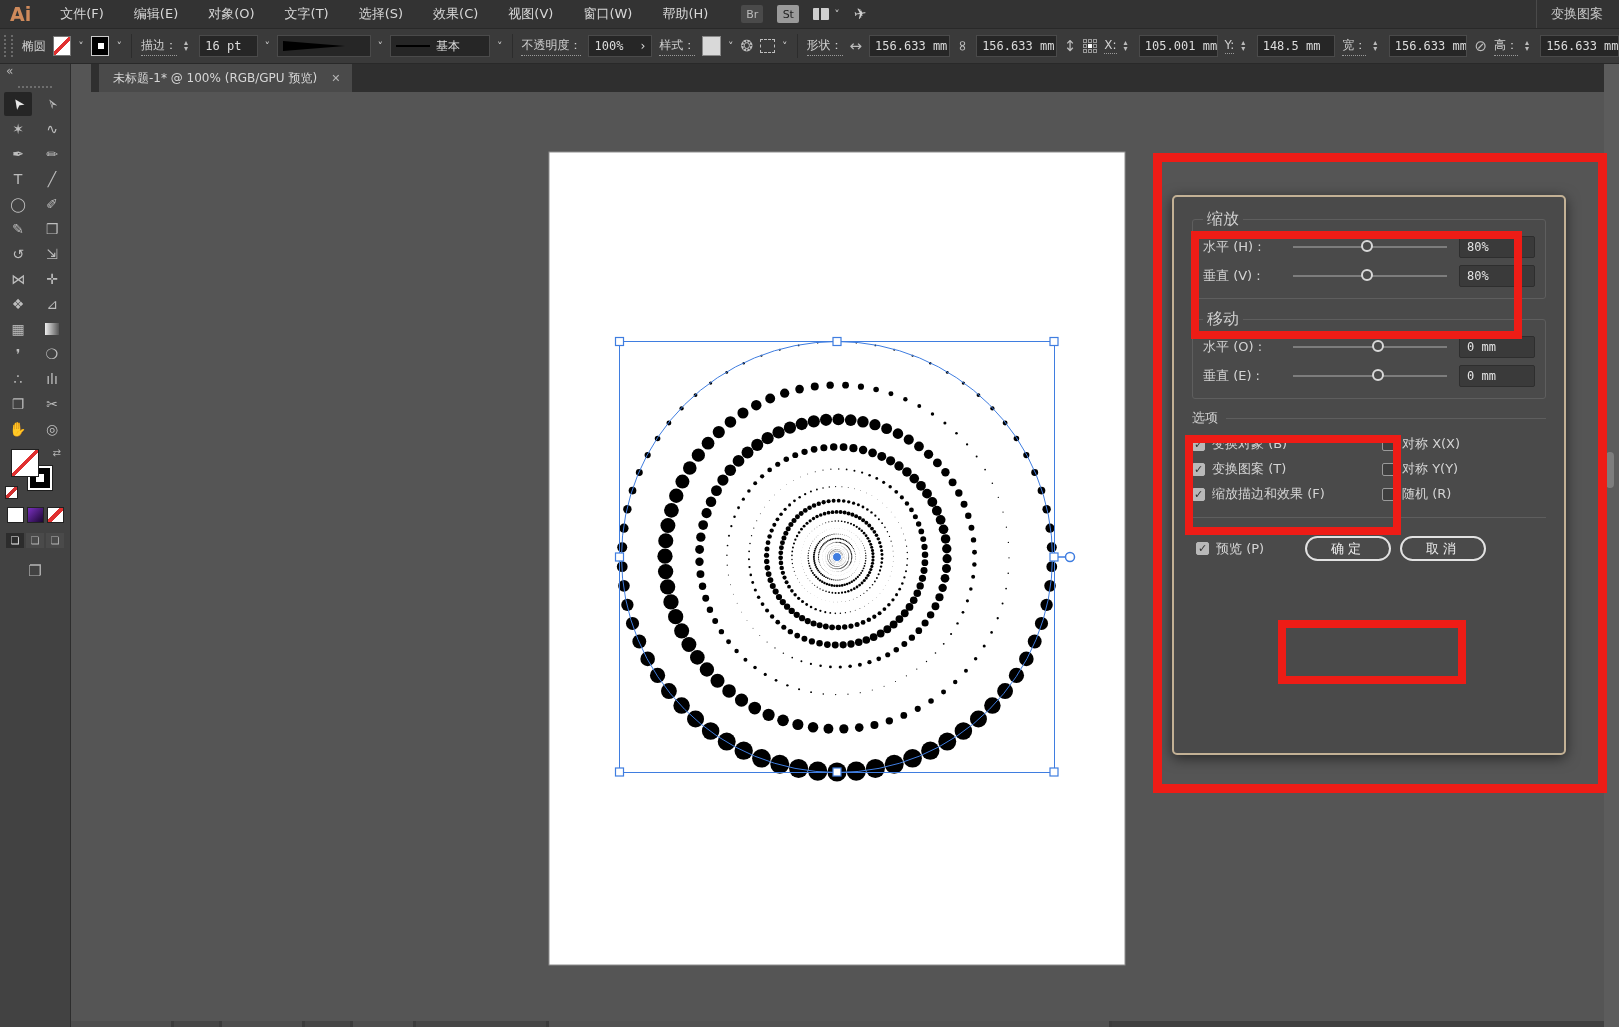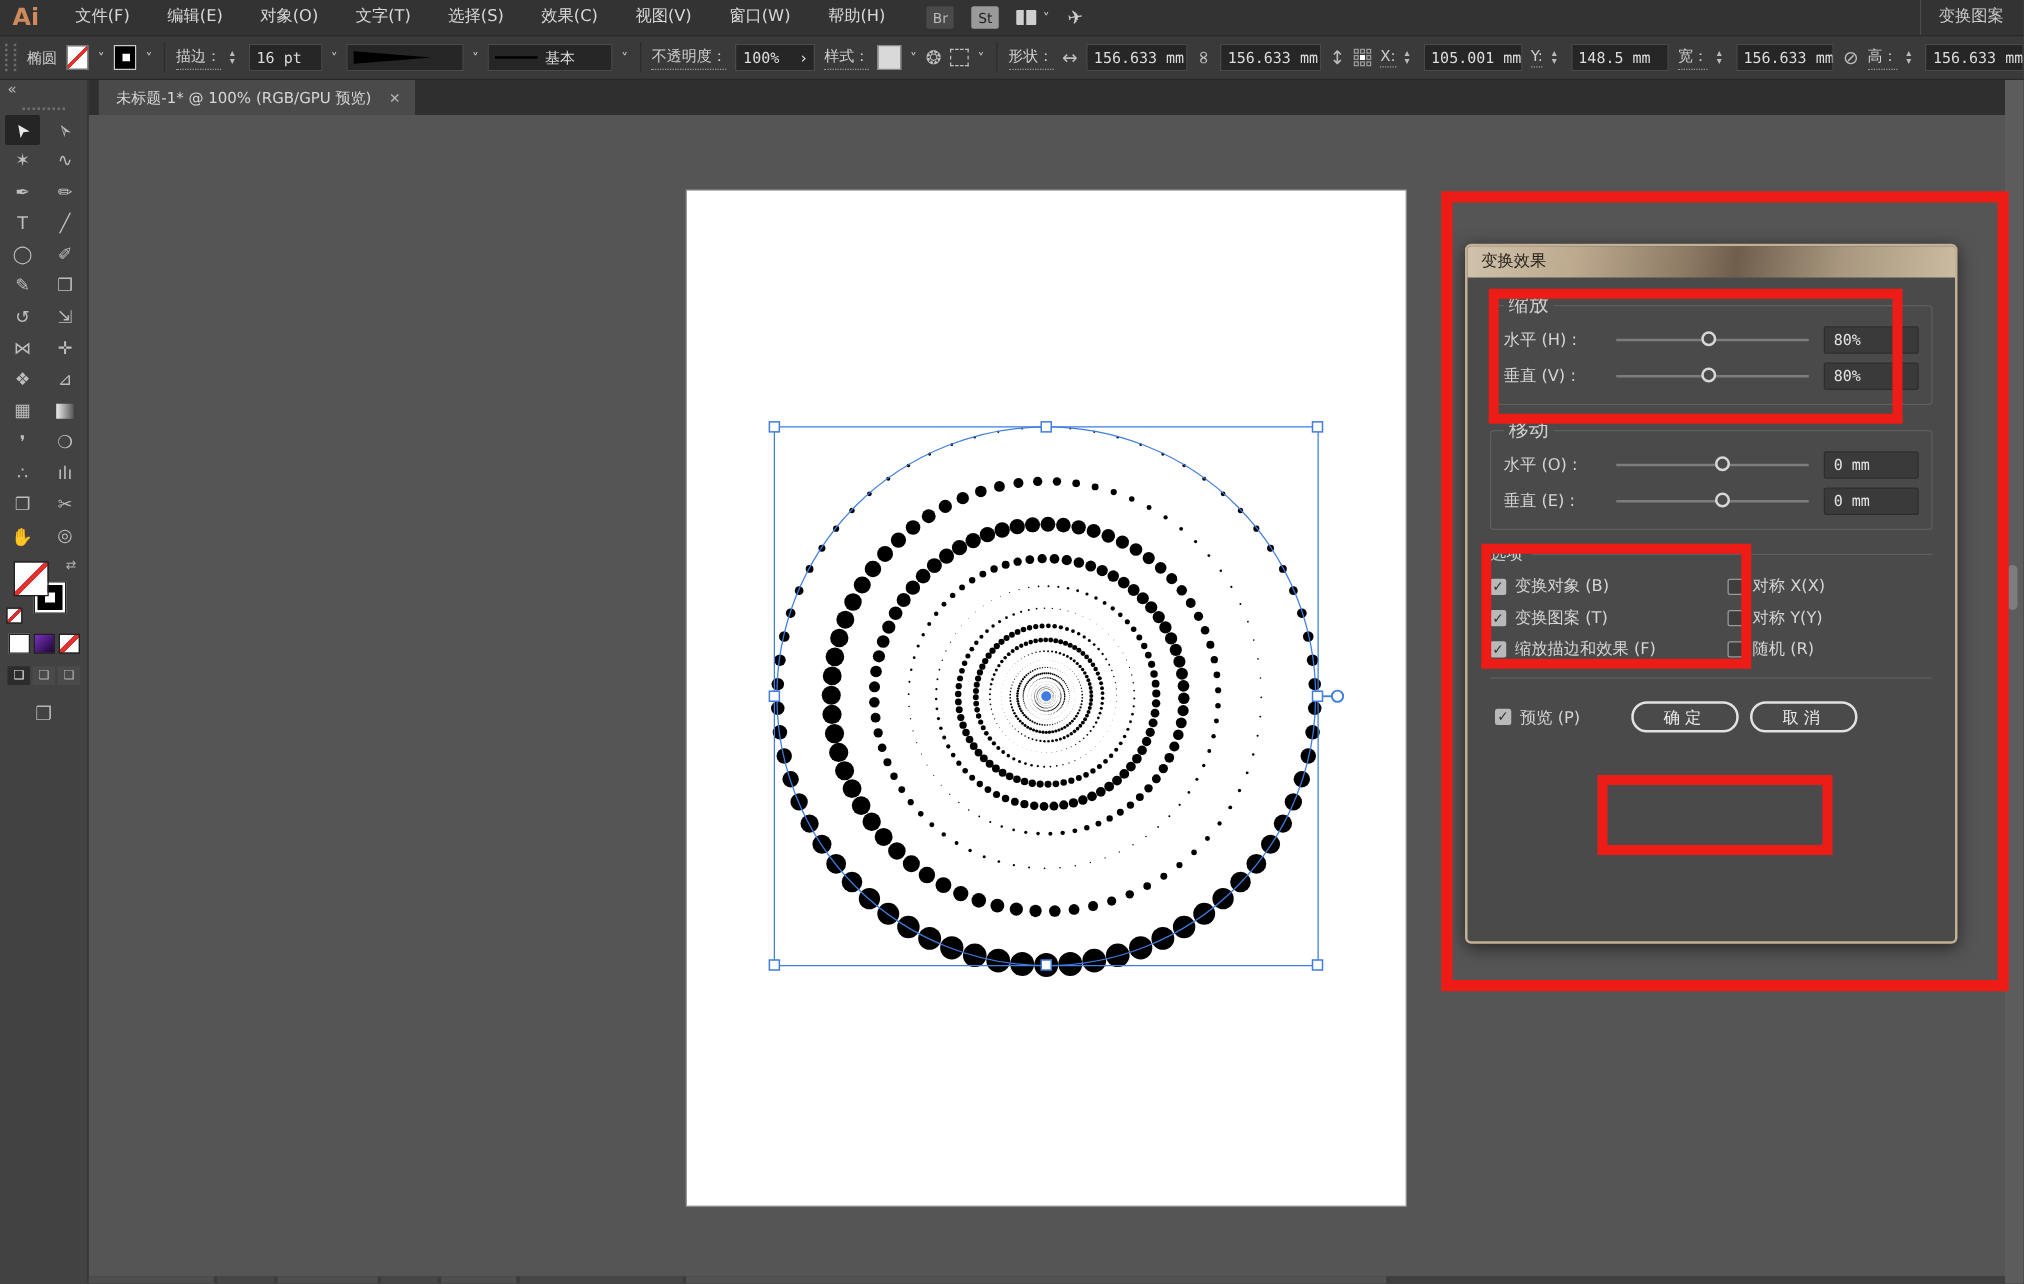--- a/index.html
+++ b/index.html
@@ -70,21 +70,21 @@
   .cbtn-color{background:#fff;}
   .cbtn-grad{background:linear-gradient(135deg,#7a30c0,#1a0630);}
   .cbtn-none{background:linear-gradient(135deg,#fff 40%,#e03030 40%,#e03030 60%,#fff 60%);}
   .mode-row{display:flex;gap:2px;margin-top:10px;}
   .mode-row .mbtn{width:18px;height:15px;display:flex;align-items:center;justify-content:center;
                   color:#b5b5b5;font-size:10px;background:#4a4a4a;}
   .mode-row .mbtn.active{background:#2c2c2c;color:#e5e5e5;}
   .screen-mode{margin-top:14px;color:#b5b5b5;font-size:15px;}
   
   .canvas-area{position:relative;width:1534px;background:#555;}
-  .tabbar{height:28px;background:#2f2f2f;display:flex;align-items:flex-end;}
+  .tabbar{height:28px;background:#2f2f2f;display:flex;align-items:flex-end;margin-left:20px;}
   .doc-tab{height:28px;background:#4a4a4a;color:#d6d6d6;font-size:12px;display:flex;align-items:center;
            gap:14px;padding:0 12px 0 14px;margin-left:8px;}
   .tab-close{color:#b5b5b5;font-size:11px;}
   svg.artwork{position:absolute;left:0;top:28px;}
   .status-strip{position:absolute;left:0;bottom:0;width:100%;height:8px;background:#3c3c3c;display:flex;gap:3px;}
   .status-strip i{height:8px;}
   .right-strip{width:15px;background:#5c5c5c;position:relative;flex-shrink:0;}
   .right-strip .nub{position:absolute;left:2px;top:388px;width:8px;height:36px;background:#7d7d7d;border-radius:4px;}
   
   .dialog{position:absolute;left:1172px;top:195px;width:394px;height:560px;background:#4a4a4a;
@@ -2568,21 +2568,20 @@
         <i style="flex:1;background:#404040"></i>
       </div>
     </div>
 
     <div class="right-strip">
       <span class="nub"></span>
     </div>
   </div>
 
   <div class="dialog">
-    <div class="dlg-title">变换效果</div>
     <div class="dlg-body">
 
       <fieldset class="grp">
         <legend>缩放</legend>
         <div class="drow">
           <span class="dlabel">水平 (H) :</span>
           <span class="slider">
               <span class="knob" style="left:44%"></span>
             </span>
           <span class="dfield">80%</span>

